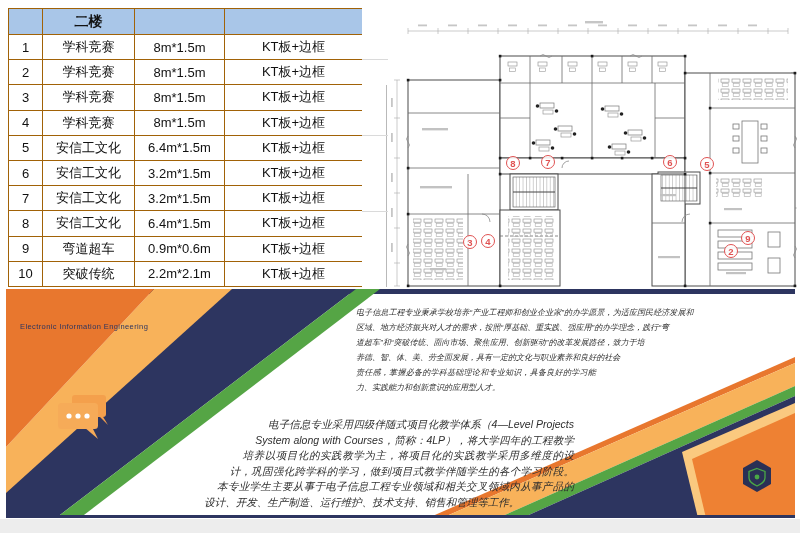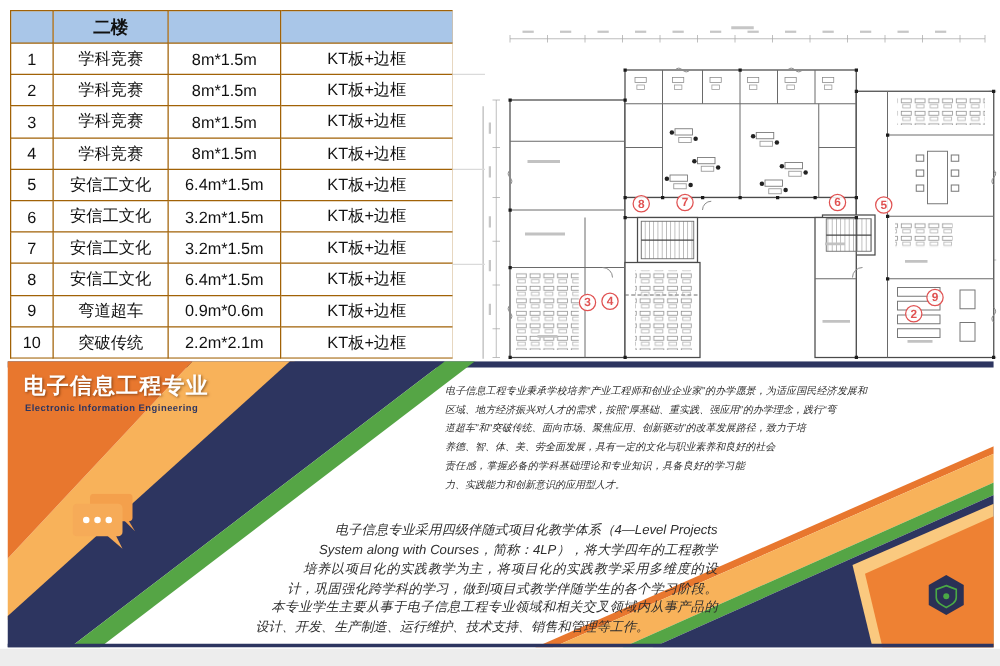--- a/index.html
+++ b/index.html
@@ -21,21 +21,21 @@
   .fp-marker{position:absolute;width:14px;height:14px;border-radius:50%;
              border:1.6px solid #e05252;background:rgba(255,255,255,.88);color:#e05252;
              font-size:9.5px;font-weight:bold;line-height:14px;text-align:center;
              transform:translate(-50%,-50%);box-sizing:border-box;}
 
   
   .banner{position:absolute;left:6px;top:289px;width:789px;height:229px;}
   .banner svg.bg{position:absolute;left:0;top:0;}
   .bn-title{position:absolute;left:13px;top:7px;font-size:17.5px;font-weight:bold;color:#ffffff;
             letter-spacing:1px;text-shadow:1px 1.5px 2px rgba(70,30,0,.55);white-space:nowrap;}
-  .bn-sub{position:absolute;left:14px;top:33px;font-size:7.5px;font-weight:bold;color:#2d3560;
+  .bn-sub{position:absolute;left:14px;top:33px;font-size:7.5px;font-weight:normal;color:#2d3560;
           letter-spacing:.4px;white-space:nowrap;}
   .chat-icon{position:absolute;left:52px;top:106px;}
   .para{color:#2e2e2e;text-align:justify;font-style:italic;}
   .para-right{position:absolute;left:350px;top:16px;width:362px;font-size:8px;line-height:15px;}
   .para-right .cut{float:right;width:150px;height:92px;
                    shape-outside:polygon(100% 0,100% 100%,0 100%);}
   .para-left{position:absolute;left:170px;top:128px;width:398px;font-size:10.5px;line-height:15.5px;}
   .para-left .cut{float:left;width:92px;height:112px;
                   shape-outside:polygon(0 0,100% 0,0 100%);}
   .bottom-strip{position:absolute;left:0;top:519px;width:800px;height:14px;background:#ededed;}
@@ -327,21 +327,20 @@
       <polygon points="686,170 789,124 789,229 700,229" fill="#ee8133"></polygon>
 
       <g>
         <polygon points="751,171 765,179 765,195 751,203 737,195 737,179" fill="#2a3055"></polygon>
         <path d="M751,179.5 l8,3 v6.5 c0,4 -4,6 -8,8 c-4,-2 -8,-4 -8,-8 v-6.5 z" fill="none" stroke="#4aa845" stroke-width="1.3"></path>
         <circle cx="751" cy="188" r="2.4" fill="#4aa845"></circle>
       </g>
       <rect x="0" y="226" width="789" height="3" fill="#2d3560"></rect>
     </svg>
 
-    <div class="bn-title">电子信息工程专业</div>
     <div class="bn-sub">Electronic Information Engineering</div>
 
     <div class="chat-icon">
       <svg width="54" height="48" viewBox="0 0 54 48">
         <rect x="14" y="0" width="34" height="22" rx="3" fill="#f4a04c"></rect>
         <polygon points="40,20 50,30 44,20" fill="#f4a04c"></polygon>
         <rect x="0" y="8" width="40" height="26" rx="3.5" fill="#f6ab58"></rect>
         <polygon points="26,32 40,44 34,32" fill="#f6ab58"></polygon>
         <circle cx="11" cy="21" r="2.6" fill="#ffffff"></circle>
         <circle cx="20" cy="21" r="2.6" fill="#ffffff"></circle>

